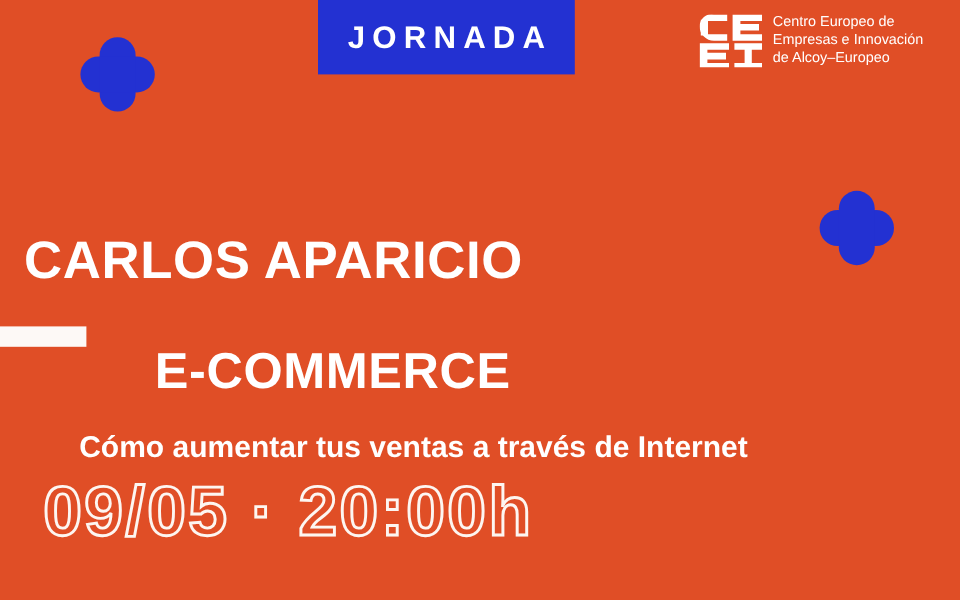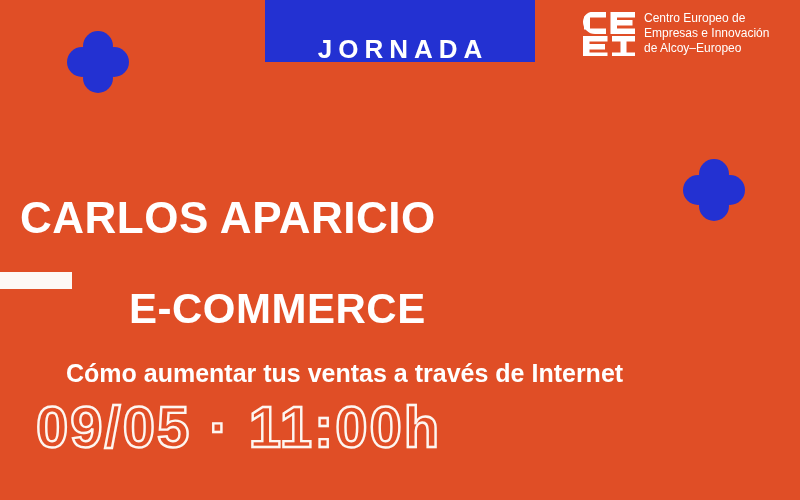--- a/index.html
+++ b/index.html
@@ -15,25 +15,25 @@
     background: #e04e26;
     font-family: "Liberation Sans", sans-serif;
     -webkit-font-smoothing: antialiased;
   }
 
   
   .jornada-banner {
     position: absolute;
     left: 265px;
     top: 0;
-    width: 270px;
+    width: 214px;
     height: 62px;
     background: #2331d2;
     display: flex;
-    align-items: flex-end;
+    align-items: center;
     justify-content: center;
   }
   .jornada-banner .label {
     color: #ffffff;
     font-size: 26px;
     font-weight: bold;
     letter-spacing: 6px;
     line-height: 1;
     padding-left: 6px;
   }
@@ -173,15 +173,15 @@
   </svg>
 
   <div class="speaker-name">CARLOS APARICIO</div>
 
   <div class="rule-bar"></div>
 
   <div class="topic">E-COMMERCE</div>
 
   <div class="tagline">Cómo aumentar tus ventas a través de Internet</div>
 
-  <div class="datetime">09/05 · 11:00h</div>
+  <div class="datetime">09/05 · 20:00h</div>
 
 </div>
 
 </body></html>

